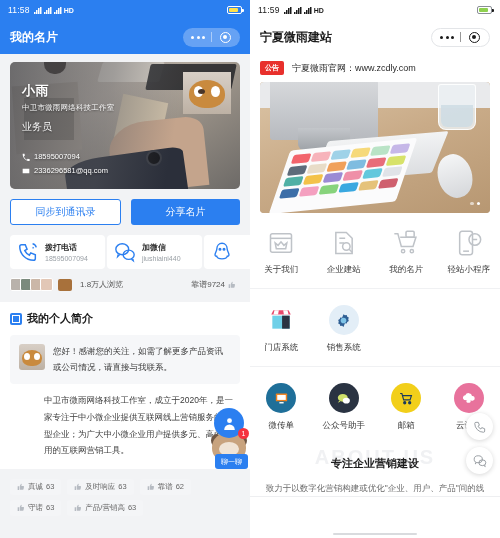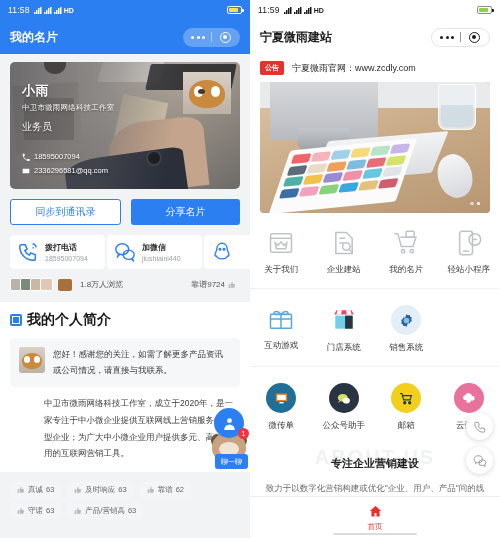--- a/index.html
+++ b/index.html
@@ -117,21 +117,21 @@
   .food { width: 14px; height: 12px; border-radius: 2px; background: #a8713b; }
   .stat-txt { font-size: 8px; color: #555; }
   .stat-right { margin-left: auto; display: flex; align-items: center; gap: 3px;
     font-size: 8px; color: #555; padding-right: 4px; }
 
   .section { background: #fff; margin-top: 2px; padding: 9px 10px 10px; position: relative; }
   .sec-head { display: flex; align-items: center; gap: 5px; }
   .sec-badge { width: 12px; height: 12px; border-radius: 2px; background: #2b7ff0;
     display:flex; align-items:center; justify-content:center; }
   .sec-badge::after { content:""; width:6px; height:6px; border:1.2px solid #fff; }
-  .sec-title { font-size: 14px; font-weight: bold; color: #1a1a1a; }
+  .sec-title { font-size: 11px; font-weight: bold; color: #1a1a1a; }
 
   .bubble { margin-top: 9px; background: #f6f7f9; border-radius: 4px; padding: 9px;
     display: flex; gap: 8px; }
   .bub-av { width: 26px; height: 26px; flex: none; border-radius: 3px;
     background: linear-gradient(#d8cfc6,#bdb1a4); position: relative; overflow: hidden; }
   .bub-av .dog { position:absolute; left:3px; top:6px; width:20px; height:16px;
     background:#c98a3e; border-radius:50% 50% 45% 45%; }
   .bub-av .dog::before, .bub-av .dog::after { content:""; position:absolute; top:3px;
     width:6px; height:7px; background:#fff; border-radius:50%; }
   .bub-av .dog::before { left:2px; } .bub-av .dog::after { right:2px; }
@@ -551,28 +551,20 @@
               <path d="M15 9h4"></path>
             </svg>
           <span class="gcell-label">轻站小程序</span>
         </div>
       </div>
     </div>
 
     <div class="grid-sec">
       <div class="grid4">
         <div class="gcell">
-          <svg class="g-ic-out" style="color:#5aa8d8" viewBox="0 0 24 24" fill="none" stroke="currentColor" stroke-width="1.3">
-              <rect x="3" y="8" width="18" height="12" rx="1"></rect>
-              <path d="M3 12h18M12 8v12"></path>
-              <path d="M12 8c-2-3-6-3-6-1s3 1 6 1zM12 8c2-3 6-3 6-1s-3 1-6 1z"></path>
-            </svg>
-          <span class="gcell-label">互动游戏</span>
-        </div>
-        <div class="gcell">
           <span class="g-circ">
             <svg viewBox="0 0 24 24" style="width:26px;height:26px">
                 <path d="M3 7l2-4h14l2 4z" fill="#e8486b"></path>
                 <path d="M6 3h4l-.7 4H5z" fill="#fff"></path>
                 <path d="M14 3h4l1 4h-4.3z" fill="#fff"></path>
                 <rect x="4" y="8" width="16" height="12" fill="#6fd0e8"></rect>
                 <rect x="13" y="8" width="7" height="12" fill="#2a3342"></rect>
               </svg>
           </span>
           <span class="gcell-label">门店系统</span>
@@ -649,22 +641,16 @@
         <svg viewBox="0 0 24 24" fill="none" stroke="currentColor" stroke-width="1.5">
             <ellipse cx="9" cy="9" rx="7" ry="6"></ellipse>
             <path d="M6 15l-2 2 .6-2.4"></path>
             <ellipse cx="16" cy="15" rx="6" ry="5"></ellipse>
             <path d="M19 20l2 1.6-.5-2"></path>
           </svg>
       </div>
     </div>
 
     <div class="tabbar">
-      <div class="tab on">
-        <svg viewBox="0 0 24 24" fill="currentColor">
-            <path d="M12 3l9 8h-2.5v9h-5v-5.5h-3V20h-5v-9H3z"></path>
-          </svg>
-        <span class="tab-label">首页</span>
-      </div>
       <div class="home-ind"></div>
     </div>
   </div>
 </div>
 
 </body></html>

